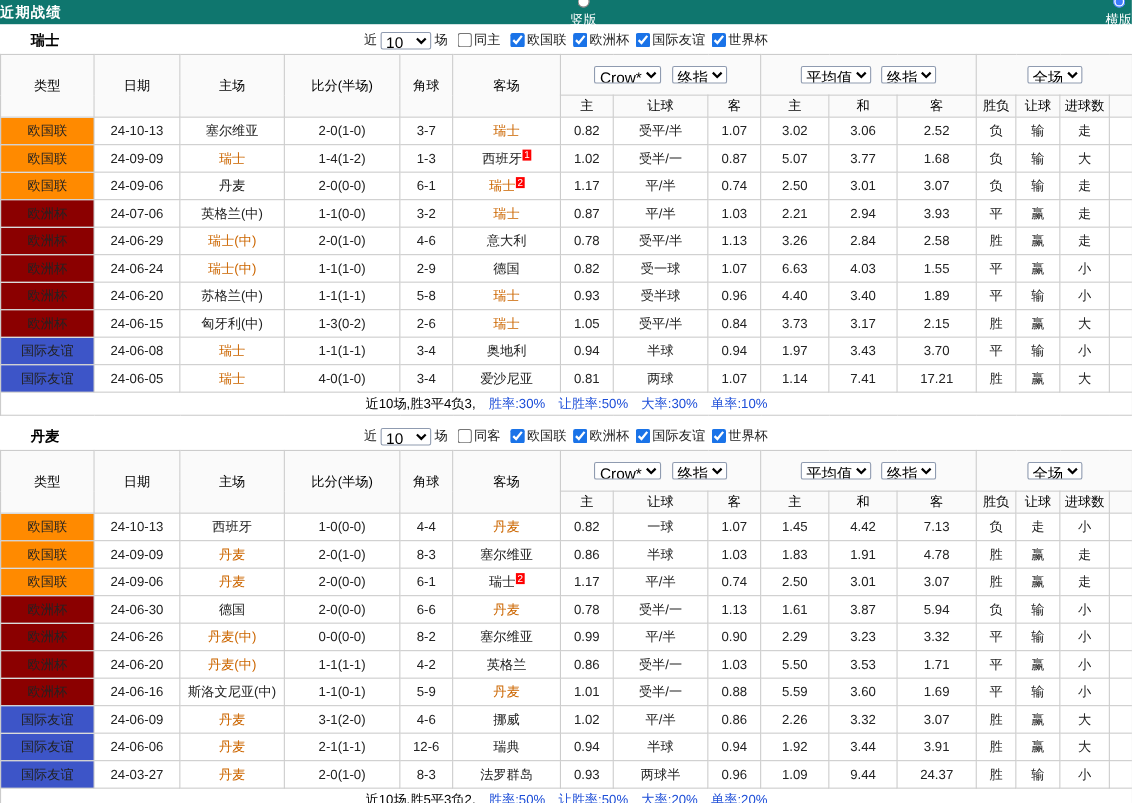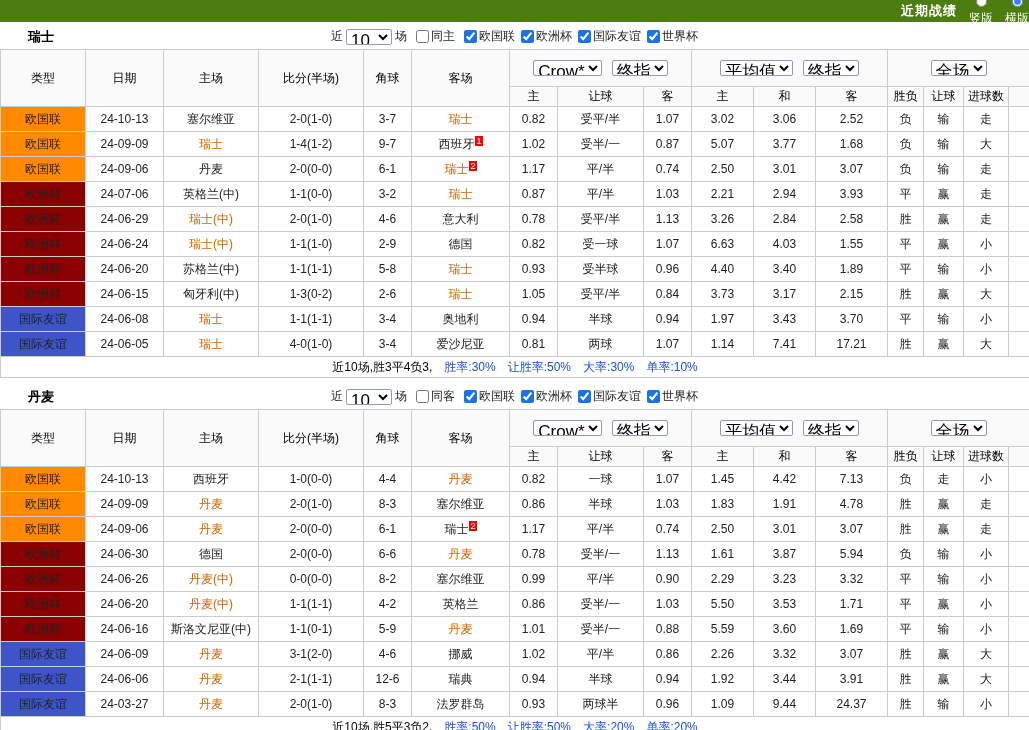--- a/index.html
+++ b/index.html
@@ -6,24 +6,24 @@
   html,body { background:#fff; }
   body {
     width: 1029px;
     font-family: "Liberation Sans", "DejaVu Sans", sans-serif;
     font-size: 12px;
     color: #222;
   }
   
   .top-bar {
     height: 22px;
-    background: #4d7c0f;
+    background: #0f766e;
     display: flex;
     align-items: center;
-    justify-content: flex-end;
+    justify-content: space-between;
     gap: 12px;
   }
   .top-bar .title {
     color: #fff;
     font-weight: bold;
     font-size: 13px;
     letter-spacing: 1px;
   }
   .radio-label {
     color: #fff;
@@ -51,21 +51,21 @@
     left: 28px;
     top: 50%;
     transform: translateY(-50%);
     font-weight: bold;
     font-size: 13px;
     color: #000;
   }
   .filter-controls { display: flex; align-items: center; gap: 3px; }
   select {
     font-family: inherit;
-    font-size: 17px;
+    font-size: 14px;
     height: 16px;
     border: 1px solid #8f9bb0;
     background: #fff;
     border-radius: 2px;
   }
   .count-select { width: 46px; }
   .chk { display: inline-flex; align-items: center; gap: 2px; margin-left: 6px; cursor: pointer; }
   .chk input { margin: 0; width: 13px; height: 13px; accent-color: #1a73e8; }
   .league-group { display: inline-flex; align-items: center; }
   
@@ -227,21 +227,21 @@
             <td class="c-blue">负</td>
             <td class="c-blue">输</td>
             <td class="c-green">走</td>
             <td></td>
           </tr>
           <tr>
             <td class="badge" style="background: rgb(255, 138, 0);">欧国联</td>
             <td>24-09-09</td>
             <td><span class="hl">瑞士</span></td>
             <td class="score-win">1-4(1-2)</td>
-            <td>9-7</td>
+            <td>1-3</td>
             <td><span>西班牙</span><sup class="rank-sup">1</sup></td>
             <td>1.02</td>
             <td>受半/一</td>
             <td>0.87</td>
             <td>5.07</td>
             <td>3.77</td>
             <td>1.68</td>
             <td class="c-blue">负</td>
             <td class="c-blue">输</td>
             <td class="c-red">大</td>

